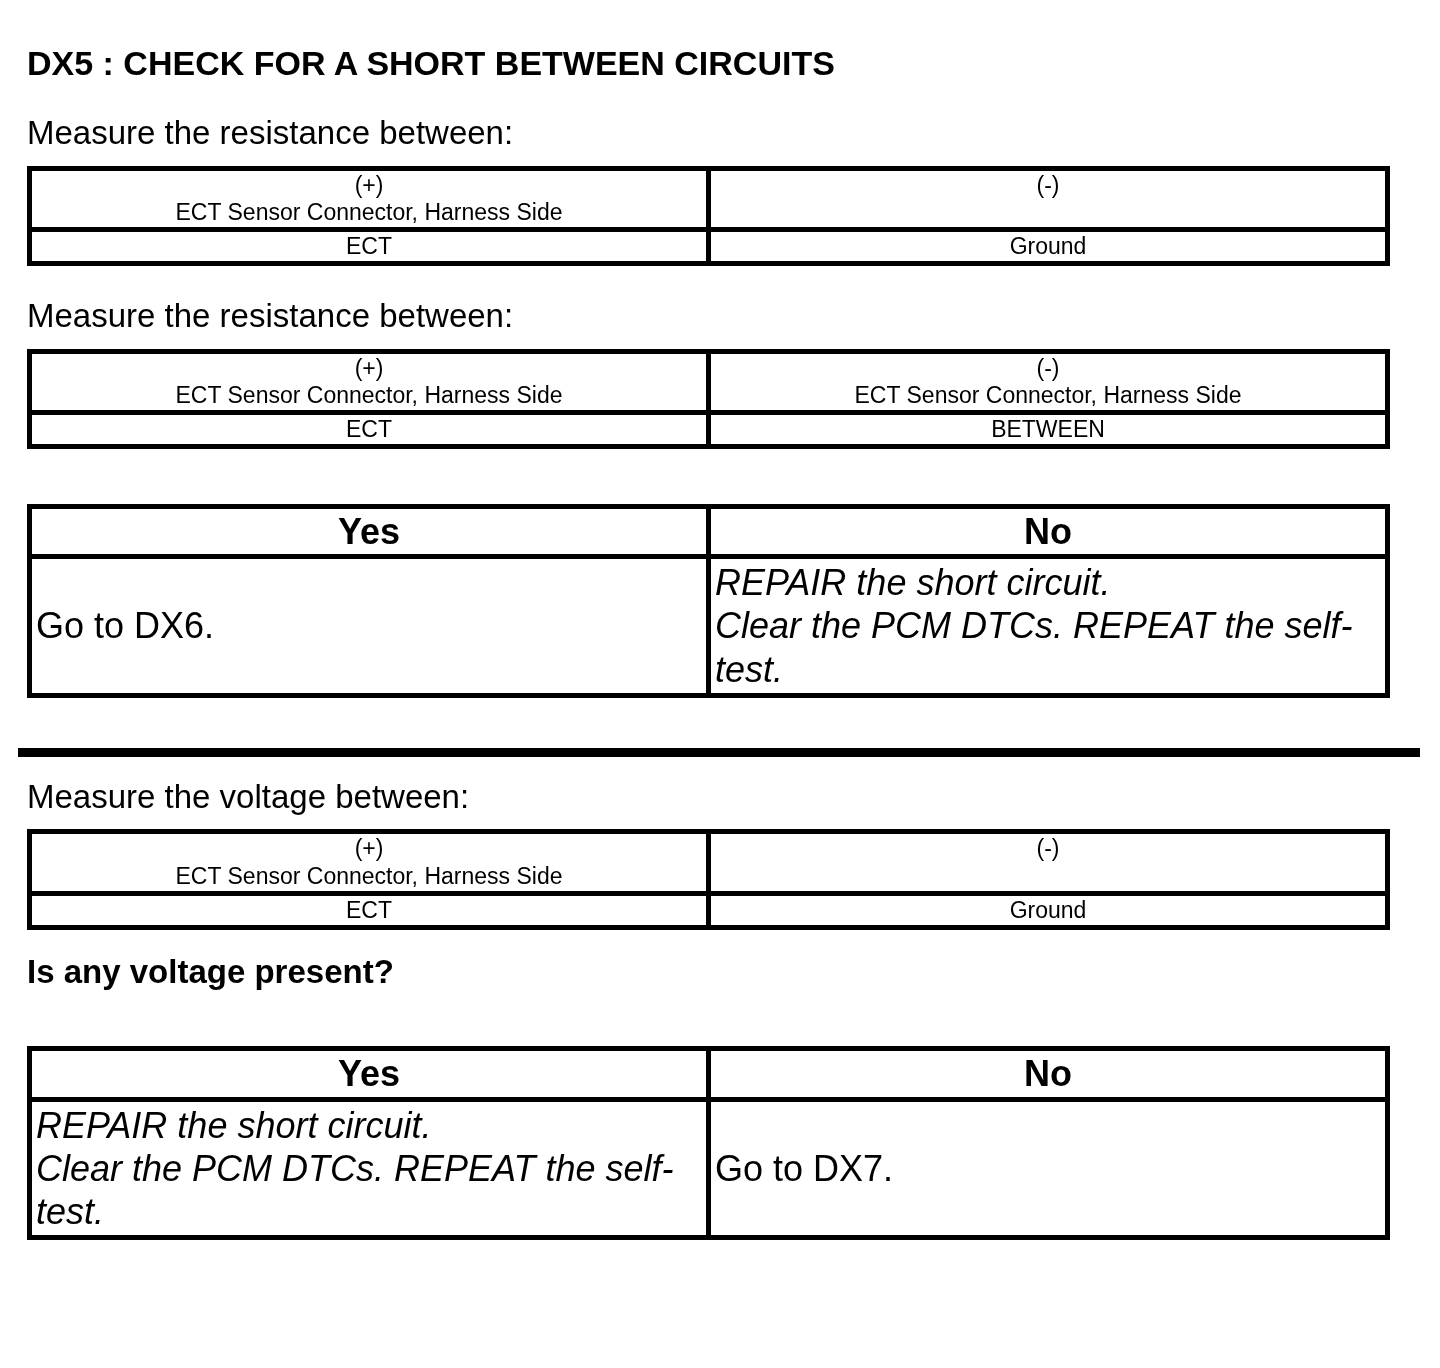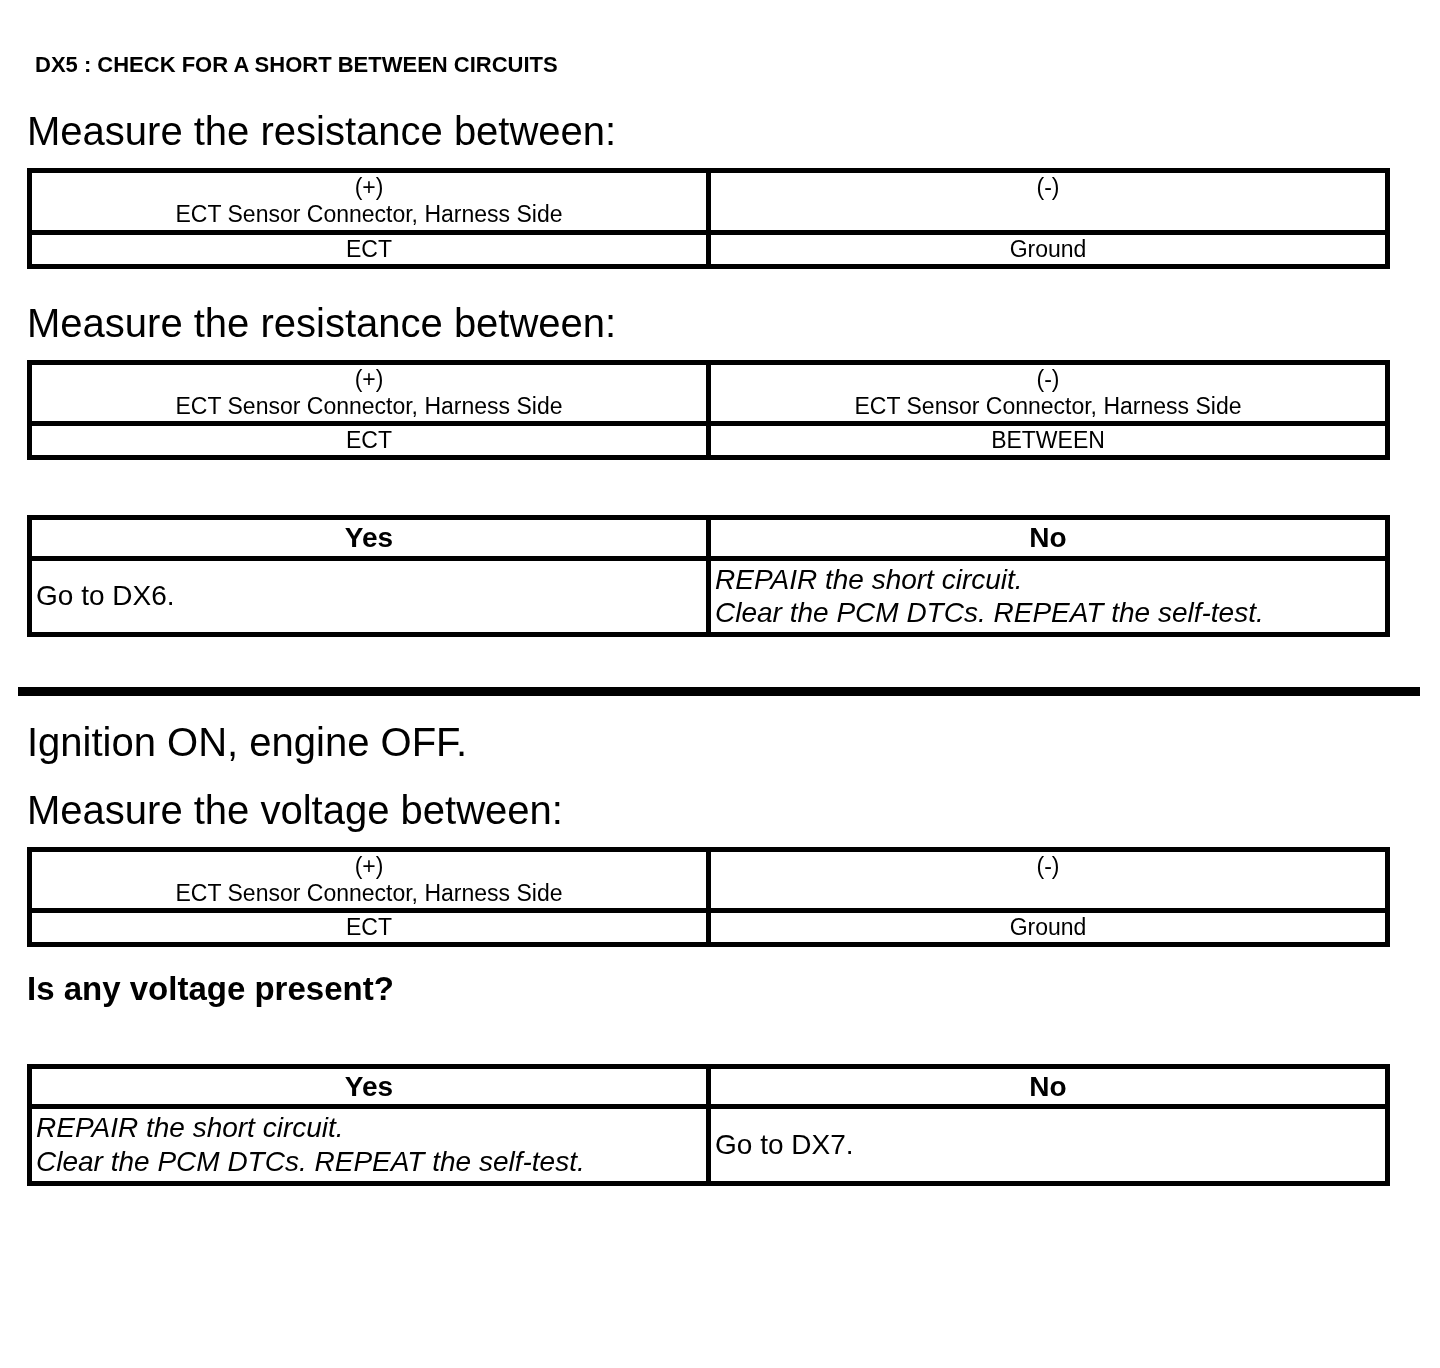--- a/index.html
+++ b/index.html
@@ -8,27 +8,27 @@
     width: 1440px;
     height: 1368px;
     box-sizing: border-box;
     padding: 44px 50px 0 27px;
     background: #ffffff;
     color: #000000;
     font-family: "Liberation Sans", sans-serif;
     overflow: hidden;
   }
   .section-title {
-    font-size: 22px;
+    font-size: 34px;
     font-weight: bold;
     line-height: 1.15;
-    margin: 8px;
+    margin: 0;
   }
   .body-text {
-    font-size: 40px;
+    font-size: 33px;
     font-weight: normal;
     line-height: 1.2;
     margin: 30px 0 0 0;
   }
   .question {
     font-size: 33px;
     font-weight: bold;
     line-height: 1.2;
     margin: 22px 0 0 0;
   }
@@ -46,21 +46,21 @@
     text-align: center;
     vertical-align: top;
     padding: 1px 6px;
   }
   .conn-table td.pin-cell { padding: 1px 6px; }
   
   .ans-table {
     width: 1363px;
     border-collapse: collapse;
     table-layout: fixed;
-    font-size: 28px;
+    font-size: 36px;
     line-height: 1.2;
     margin-top: 55px;
   }
   .ans-table th {
     border: 5px solid #000000;
     font-weight: bold;
     text-align: center;
     padding: 1px 6px;
   }
   .ans-table td {
@@ -148,21 +148,20 @@
           </td>
         </tr>
       </tbody>
     </table>
   </section>
 
   <div class="rule"></div>
 
   <section>
 
-    <p class="body-text mt-cond">Ignition ON, engine OFF.</p>
 
     <p class="body-text mt-instr">Measure the voltage between:</p>
 
     <table class="conn-table">
       <tbody>
         <tr>
           <td>
             <div>(+)</div>
             <div>ECT Sensor Connector, Harness Side</div>
           </td>

